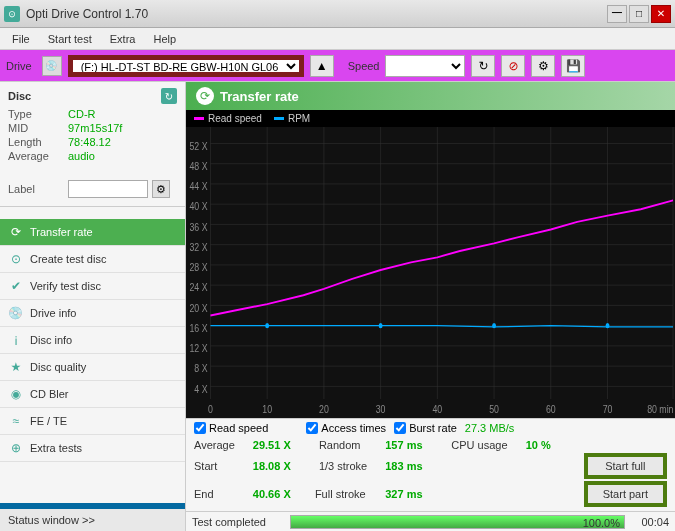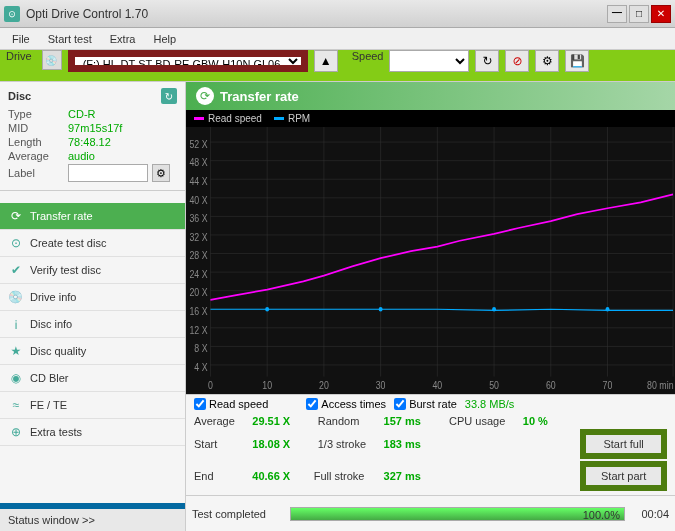--- a/index.html
+++ b/index.html
@@ -30,33 +30,33 @@
       display: flex;
       align-items: center;
       padding: 0 4px;
       border-bottom: 1px solid #ccc;
       gap: 2px;
     }
     .menu-item { padding: 2px 8px; cursor: pointer; font-size: 11px; color: #333; }
 
     
     #drivebar {
-      background: #84cc16;
+      background: #d946ef;
       height: 32px;
       display: flex;
-      align-items: flex-start;
+      align-items: center;
       padding: 0 6px;
       border-bottom: 1px solid #ccc;
       gap: 6px;
     }
     #drive-label { font-size: 11px; color: #333; margin-right: 4px; }
     #drive-icon { width: 20px; height: 20px; background: #ddd; border: 1px solid #aaa; display: flex; align-items: center; justify-content: center; font-size: 10px; }
     #drive-select {
       height: 22px;
-      border: 7px solid #7f1d1d;
+      border: 5px solid #7f1d1d;
       background: white;
       font-size: 11px;
       padding: 0 4px;
       min-width: 210px;
     }
     .toolbar-btn { width: 24px; height: 22px; border: 1px solid #aaa; background: #e8e8e8; cursor: pointer; display: flex; align-items: center; justify-content: center; font-size: 12px; }
     #speed-label { font-size: 11px; color: #333; margin-left: 8px; }
     #speed-select { height: 22px; border: 1px solid #aaa; background: white; font-size: 11px; padding: 0 4px; width: 80px; }
 
     
@@ -81,21 +81,21 @@
       display: flex;
       justify-content: space-between;
       align-items: center;
       margin-bottom: 4px;
     }
     #disc-title { font-size: 11px; font-weight: bold; color: #333; }
     #disc-refresh { width: 16px; height: 16px; background: #4a9; border-radius: 2px; color: white; display: flex; align-items: center; justify-content: center; font-size: 10px; cursor: pointer; }
     .disc-row { display: flex; margin-bottom: 2px; gap: 4px; }
     .disc-key { color: #555; width: 56px; flex-shrink: 0; font-size: 11px; }
     .disc-val { color: #0a0; font-size: 11px; }
-    #label-row { display: flex; align-items: center; gap: 4px; margin-top: 2px; }
+    #label-row { display: flex; align-items: center; gap: 4px; margin-top: 18px; }
     #label-input { height: 18px; border: 1px solid #aaa; width: 80px; font-size: 10px; padding: 0 2px; }
     #label-gear { width: 18px; height: 18px; background: #e0e0e0; border: 1px solid #aaa; display: flex; align-items: center; justify-content: center; cursor: pointer; font-size: 11px; }
 
     
     .nav-item {
       display: flex;
       align-items: center;
       gap: 6px;
       padding: 5px 8px;
       cursor: pointer;
@@ -186,32 +186,32 @@
       padding: 2px 8px 4px;
       display: grid;
       grid-template-columns: auto auto auto auto auto auto auto;
       gap: 2px 8px;
       align-items: center;
     }
     .stat-key { font-size: 11px; color: #333; }
     .stat-val { font-size: 11px; color: #0a0; font-weight: bold; min-width: 40px; }
     .action-btn {
       background: #e8e8e8;
-      border: 6px solid #4d7c0f;
+      border: 4px solid #4d7c0f;
       padding: 3px 10px;
       cursor: pointer;
       font-size: 11px;
       color: #333;
     }
 
     
     #progressbar-area {
       background: #f5f5f5;
       border-top: 1px solid #ccc;
-      height: 36px;
+      height: 20px;
       display: flex;
       align-items: center;
       padding: 0 6px;
       gap: 8px;
     }
     #status-text { font-size: 11px; color: #333; width: 90px; }
     #progress-bar-bg {
       flex: 1;
       height: 14px;
       background: #ddd;
@@ -431,21 +431,21 @@
         <span>Read speed</span>
       </label>
       <label class="checkbox-item" style="margin-left:30px;">
         <input type="checkbox" checked="" style="">
         <span>Access times</span>
       </label>
       <label class="checkbox-item" style="">
         <input type="checkbox" checked="" style="">
         <span>Burst rate</span>
       </label>
-      <span class="burst-val">33.8 MB/s</span>
+      <span class="burst-val">27.3 MB/s</span>
     </div>
 
     <div id="stats-table">
 
       <span class="stat-key">Average</span>
       <span class="stat-val">29.51 X</span>
       <span class="stat-key" style="margin-left:8px;">Random</span>
       <span class="stat-val">157 ms</span>
       <span class="stat-key" style="margin-left:8px;">CPU usage</span>
       <span class="stat-val">10 %</span>

